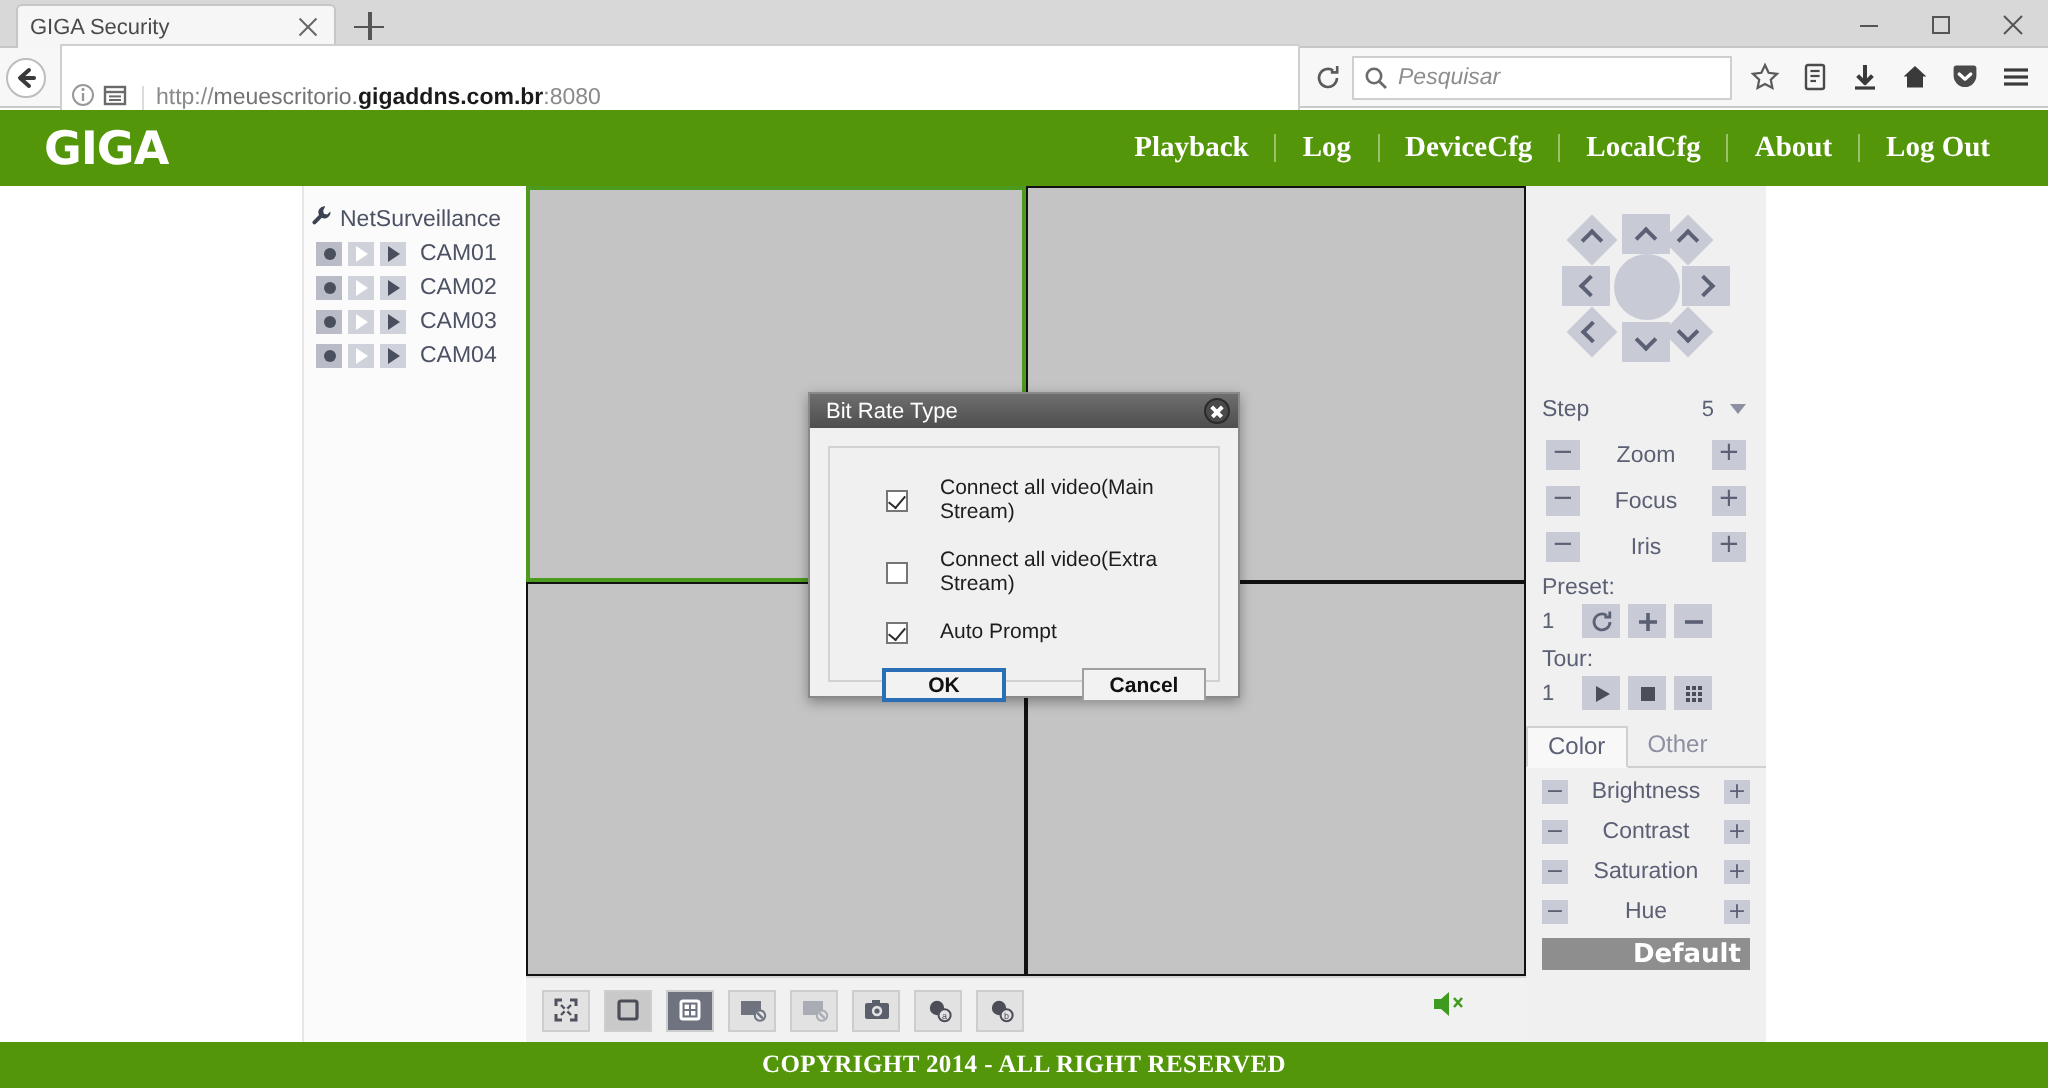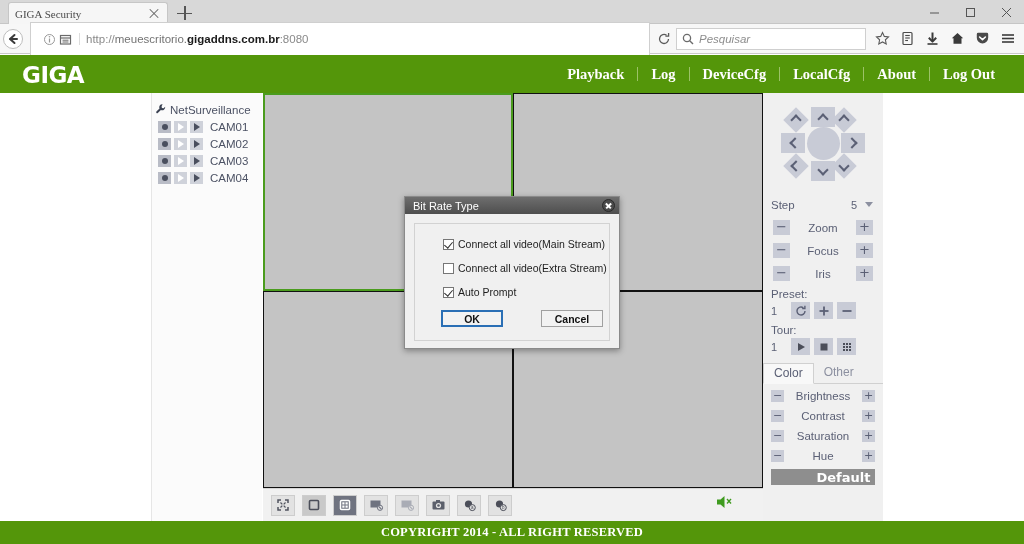--- a/index.html
+++ b/index.html
@@ -6,21 +6,21 @@
   html, body {
     width: 1024px; height: 544px;
     font-family: "Liberation Sans", sans-serif;
     background: #ffffff; overflow: hidden;
   }
   #app { position: relative; width: 1024px; height: 544px; }
 
   
   .tabstrip {
     position: absolute; left: 0; top: 0; width: 1024px; height: 24px;
-    background: #d8d8d8; border-bottom: 1px solid #c6c6c6; font-family: Liberation Serif, serif;
+    background: #d8d8d8; border-bottom: 1px solid #c6c6c6;
   }
   .tab {
     position: absolute; left: 8px; top: 2px; width: 160px; height: 22px;
     background: #f6f6f6; border: 1px solid #c6c6c6; border-bottom: none;
     border-radius: 3px 3px 0 0;
     display: flex; align-items: center; padding: 0 6px;
   }
   .tab-title {
     font-size: 11px; color: #4a4a4a; flex: 1;
     white-space: nowrap; overflow: hidden; text-overflow: ellipsis;
@@ -51,21 +51,21 @@
     display: flex; align-items: center;
   }
   .nav-btn { width: 26px; height: 26px; display: flex; align-items: center;
              justify-content: center; cursor: pointer; }
   .backcircle {
     width: 20px; height: 20px; border-radius: 50%; background: #fff;
     border: 1px solid #bdbdbd; display: flex; align-items: center; justify-content: center;
   }
   .urlbar {
     flex: 1; height: 34px; margin: 0 2px 0 4px; background: #fff;
-    border: 1px solid #cfcfcf; display: flex; align-items: center; padding: 0 12px;
+    border: 1px solid #cfcfcf; display: flex; align-items: flex-end; padding: 0 4px;
     min-width: 0;
   }
   .idicon { width: 14px; height: 14px; margin-right: 2px; flex: none; }
   .urltext {
     font-size: 11.5px; color: #737373; white-space: nowrap; overflow: hidden;
     flex: 1; padding-left: 6px; border-left: 1px solid #dcdcdc; margin-left: 4px;
   }
   .urltext b { color: #1a1a1a; font-weight: bold; }
   .urltext .proto { color: #8a8a8a; }
   .reload { width: 24px; height: 22px; display: flex; align-items: center;
@@ -245,21 +245,21 @@
   .modal-close::before, .modal-close::after {
     content: ""; position: absolute; left: 2px; top: 5px; width: 7px; height: 1.5px;
     background: #fff;
   }
   .modal-close::before { transform: rotate(45deg); }
   .modal-close::after  { transform: rotate(-45deg); }
   .modal-inner {
     margin: 9px; height: 118px; border: 1px solid #d2d2d2; background: #f0f0f0;
     padding: 14px 0 0 28px; position: relative;
   }
-  .chk-row { display: flex; align-items: center; margin-bottom: 12px; }
+  .chk-row { display: flex; align-items: center; margin-bottom: 12px; gap: 12px; }
   .chk {
     width: 11px; height: 11px; background: #ffffff; border: 1px solid #767676;
     margin-right: 4px; position: relative; cursor: pointer; flex: none;
   }
   .chk.on::after {
     content: ""; position: absolute; left: 2px; top: 0px; width: 4px; height: 7px;
     border-right: 1.6px solid #2b2b2b; border-bottom: 1.6px solid #2b2b2b;
     transform: rotate(40deg);
   }
   .chk-lbl { font-size: 10.5px; color: #1d1d1d; }

